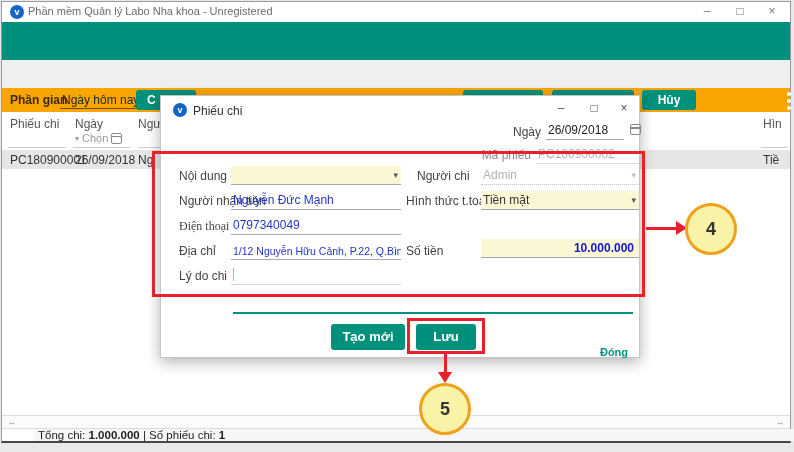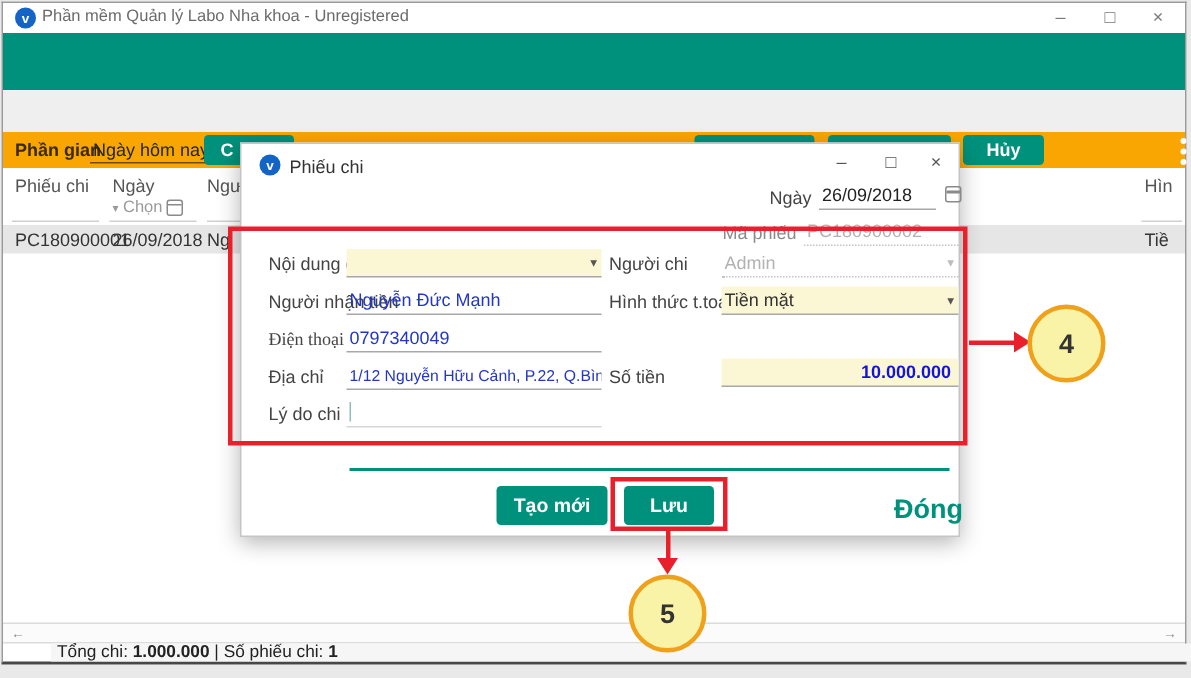--- a/index.html
+++ b/index.html
@@ -68,21 +68,21 @@
   .lbl-r { text-align:right; }
   .fld { height:19px; border-bottom:1px solid #a8a8a8; font-size:12px; color:var(--value-blue,#2336C4);
          padding:2px 2px 0 2px; white-space:nowrap; overflow:hidden; }
   .fld.yellow { background:var(--field-yellow,#FBF7D5); color:var(--value-blue,#2336C4); }
   .fld.disabled { border-bottom:1px dotted #c4c4c4; color:#b2b2b2; }
   .fld .arr { position:absolute; right:3px; top:4px; font-size:9px; color:#555; }
   .fld .arr.gray { color:#bdbdbd; }
   .dlg-sep { background:var(--teal,#00917C); }
   .dlg-btn { top:228px; height:26px; background:var(--teal,#00917C); color:#fff; border:none;
              border-radius:3px; font-size:13px; font-weight:bold; text-align:center; line-height:26px; }
-  .dlg-link { top:233px; color:var(--teal,#00917C); font-size:18px; font-weight:bold; text-align:right; }
+  .dlg-link { top:250px; color:var(--teal,#00917C); font-size:11px; font-weight:bold; text-align:center; }
   .cursor { width:1px; height:13px; background:#8fbfb8; }
 
   
   .ann { z-index:50; }
   .ann-rect { border:3px solid var(--annotation-red,#E8202C); background:transparent; }
   .ann-line { background:var(--annotation-red,#E8202C); }
   .ann-circle { width:52px; height:52px; border-radius:50%; background:var(--circle-fill,#F8F3A6);
                 border:3px solid var(--circle-border,#EFA11C); display:flex; align-items:center;
                 justify-content:center; font-size:18px; font-weight:bold; color:#333; }
   .tri { width:0; height:0; }
@@ -197,21 +197,21 @@
   <div class="abs fld" style="left:70px;top:95px;width:170px;">Nguyễn Đức Mạnh</div>
   <div class="abs lbl" style="left:18px;top:123px;font-family:Liberation Serif, serif;">Điện thoại</div>
   <div class="abs fld" style="left:70px;top:120px;width:170px;">0797340049</div>
   <div class="abs lbl" style="left:18px;top:148px;">Địa chỉ</div>
   <div class="abs fld" style="left:70px;top:145px;width:170px;font-size:10.5px;padding-top:4px;">1/12 Nguyễn Hữu Cảnh, P.22, Q.Bình Thạnh</div>
   <div class="abs lbl" style="left:18px;top:173px;">Lý do chi</div>
   <div class="abs fld" style="left:70px;top:170px;width:170px;border-bottom-color:#d6d6d6;"></div>
   <div class="abs cursor" style="left:72px;top:172px;"></div>
 
   
-  <div class="abs lbl" style="left:245px;top:73px;text-align:center;">Người chi</div>
+  <div class="abs lbl" style="left:256px;top:73px;text-align:center;">Người chi</div>
   <div class="abs fld disabled" style="left:320px;top:70px;width:158px;">
     <span>Admin</span>
     <span class="arr gray">▾</span>
   </div>
   <div class="abs lbl" style="left:245px;top:98px;">Hình thức t.toán</div>
   <div class="abs fld yellow" style="left:320px;top:95px;width:158px;color:#333;">
     <span>Tiền mặt</span>
     <span class="arr">▾</span>
   </div>
   <div class="abs lbl" style="left:245px;top:148px;">Số tiền</div>

